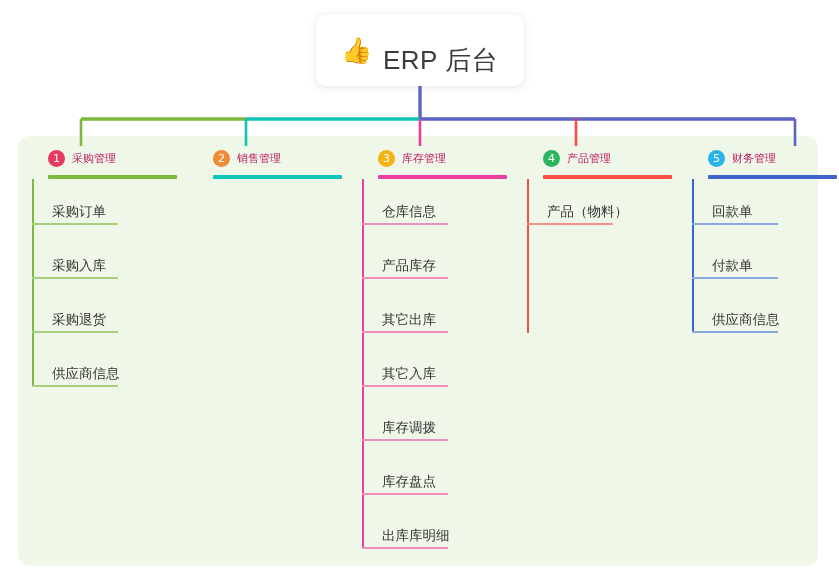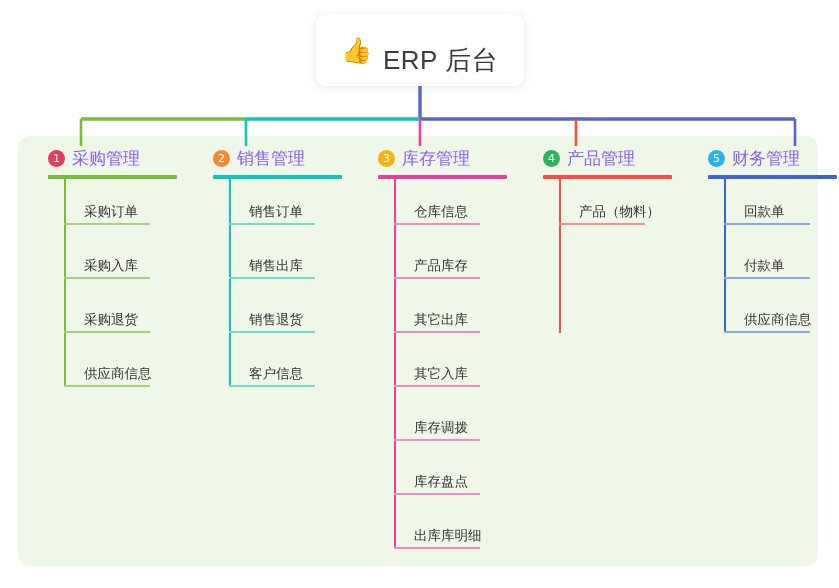--- a/index.html
+++ b/index.html
@@ -92,36 +92,36 @@
     height: 17px;
     border-radius: 50%;
     color: #ffffff;
     font-size: 11px;
     line-height: 17px;
     text-align: center;
     font-family: "DejaVu Sans", sans-serif;
     flex: 0 0 auto;
   }
   .col-title {
-    font-size: 17px;
-    color: #8b5cf6;
+    font-size: 11px;
+    color: #be185d;
     white-space: nowrap;
   }
   .head-rule {
     margin-top: 5px;
     margin-left: 16px;
     width: 129px;
     height: 3.5px;
     border-radius: 1px;
   }
 
   
   .leaves {
     position: relative;
-    margin-left: 32px;
+    margin-left: 0;
     padding-top: 0px;
   }
   .spine {
     position: absolute;
     left: 0;
     top: 0;
     width: 1.6px;
   }
   .leaf {
     position: relative;
@@ -194,39 +194,20 @@
           <div class="leaf-rule" style="background: rgb(167, 207, 125);"></div>
         </div>
       </div>
     </div>
     <div class="column" style="left: 197px;">
       <div class="col-head">
         <span class="badge" style="background: rgb(240, 138, 55);">2</span>
         <span class="col-title">销售管理</span>
       </div>
       <div class="head-rule" style="background: rgb(16, 196, 182);"></div>
-      <div class="leaves">
-        <div class="spine" style="background: rgb(16, 196, 182); height: 208px;"></div>
-        <div class="leaf">
-          <span class="leaf-label">销售订单</span>
-          <div class="leaf-rule" style="background: rgb(118, 216, 207);"></div>
-        </div>
-        <div class="leaf">
-          <span class="leaf-label">销售出库</span>
-          <div class="leaf-rule" style="background: rgb(118, 216, 207);"></div>
-        </div>
-        <div class="leaf">
-          <span class="leaf-label">销售退货</span>
-          <div class="leaf-rule" style="background: rgb(118, 216, 207);"></div>
-        </div>
-        <div class="leaf">
-          <span class="leaf-label">客户信息</span>
-          <div class="leaf-rule" style="background: rgb(118, 216, 207);"></div>
-        </div>
-      </div>
     </div>
     <div class="column" style="left: 362px;">
       <div class="col-head">
         <span class="badge" style="background: rgb(245, 179, 21);">3</span>
         <span class="col-title">库存管理</span>
       </div>
       <div class="head-rule" style="background: rgb(234, 63, 158);"></div>
       <div class="leaves">
         <div class="spine" style="background: rgb(234, 63, 158); height: 370px;"></div>
         <div class="leaf">

